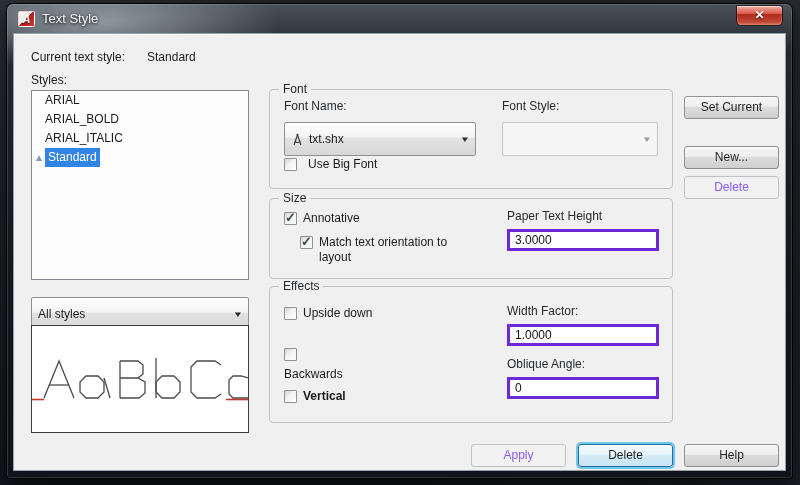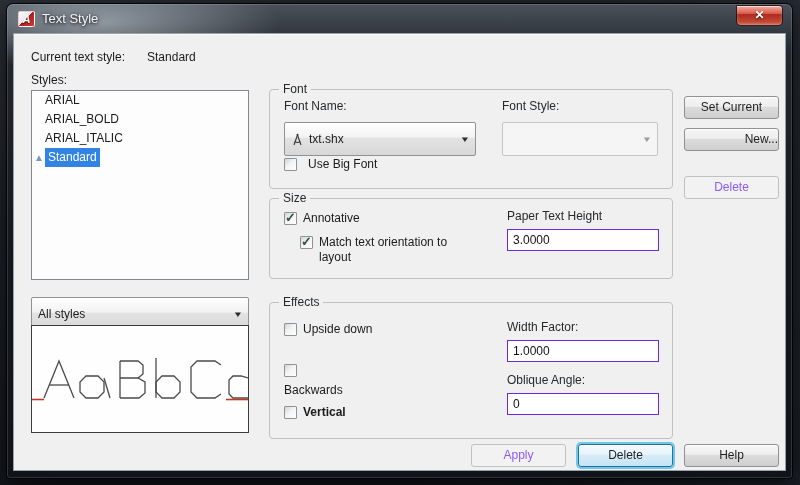--- a/index.html
+++ b/index.html
@@ -87,25 +87,25 @@
 
   
   .group {
     border:1px solid #bdc2c7; border-radius:4px; position:absolute;
   }
   .group > .group-title {
     position:absolute; top:-8px; left:9px; background:#f0f0f0; padding:0 4px; color:#26292c;
   }
   .g-font { left:255px; top:55px; width:404px; height:100px; }
   .g-size { left:255px; top:164px; width:404px; height:81px; }
-  .g-effects { left:255px; top:268px; width:404px; height:137px; }
+  .g-effects { left:255px; top:252px; width:404px; height:137px; }
 
   .field-label { position:absolute; color:#26292c; }
   .text-input {
-    position:absolute; height:22px; border:1px solid #6d28d9; background:#fff;
+    position:absolute; height:22px; border:3px solid #6d28d9; background:#fff;
     font-family:"Liberation Sans", sans-serif; font-size:12px; padding:0 5px; color:#111;
   }
   .combo.disabled {
     background:#f5f5f5; border-color:#c3c6c9; cursor:default;
   }
   .combo.disabled .arrow { color:#9a9da0; }
 
   .shx-icon { width:13px; height:13px; margin-right:5px; flex:0 0 auto; }
 
   
@@ -269,21 +269,21 @@
         <span class="cb"></span>
         <span class="cb-label">Vertical</span>
       </div>
       <span class="field-label" style="left:237px; top:17px;">Width Factor:</span>
       <input class="text-input" style="left: 237px; top: 37px; width: 152px;" value="1.0000">
       <span class="field-label" style="left:237px; top:70px;">Oblique Angle:</span>
       <input class="text-input" style="left: 237px; top: 90px; width: 152px;" value="0">
     </div>
 
     <div class="btn" style="left:670px; top:62px;">Set Current</div>
-    <div class="btn" style="left:670px; top:94px;text-align:right;">New...</div>
+    <div class="btn" style="left:670px; top:112px;">New...</div>
     <div class="btn disabled" style="left:670px; top:142px;">Delete</div>
 
     <div class="btn disabled" style="left:457px; top:410px;">Apply</div>
     <div class="btn focused" style="left:564px; top:410px;">Delete</div>
     <div class="btn" style="left:670px; top:410px;">Help</div>
 
   </div>
 </div>
 
 </body></html>

